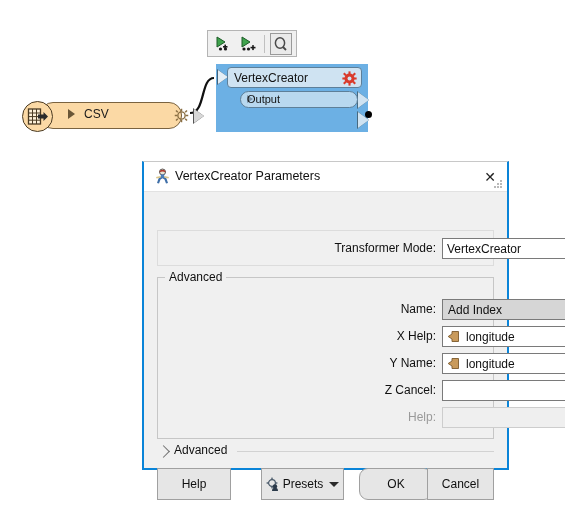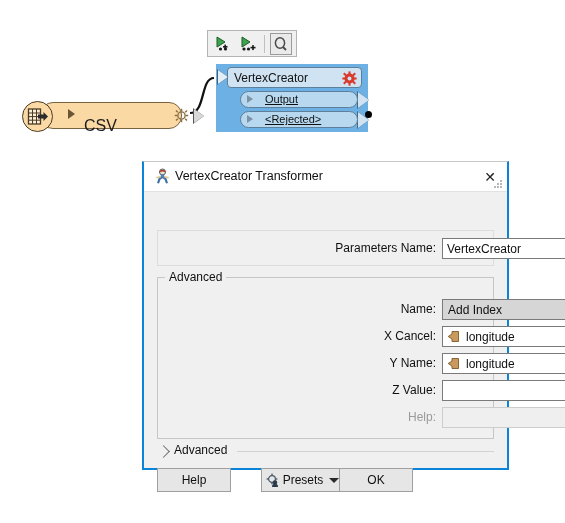--- a/index.html
+++ b/index.html
@@ -45,22 +45,22 @@
     border-radius: 13px; box-sizing: border-box;
   }
   .csv-circle {
     position: absolute; left: 0px; top: 0px;
     width: 31px; height: 31px; border-radius: 50%;
     background: #fbd9a5; border: 1px solid #4a3a22;
     box-sizing: border-box; display: flex;
     align-items: center; justify-content: center;
   }
   .csv-label {
-    position: absolute; left: 62px; top: 16px;
-    font-size: 16px; color: #1a1a1a;
+    position: absolute; left: 62px; top: 6px;
+    font-size: 12px; color: #1a1a1a;
   }
   .csv-arrow {
     position: absolute; left: 46px; top: 8px;
     width: 0; height: 0;
     border-left: 7px solid #6a5636;
     border-top: 5px solid transparent;
     border-bottom: 5px solid transparent;
   }
   .csv-gear { position: absolute; left: 152px; top: 7px; }
   .csv-outport {
@@ -110,21 +110,21 @@
     border-bottom: 8px solid transparent;
   }
   .vc-port {
     position: absolute; left: 24px;
     width: 118px; height: 17px;
     background: #b8d8ef; border: 1px solid #5d7f99;
     border-radius: 9px; box-sizing: border-box;
   }
   .vc-port.p1 { top: 27px; }
   .vc-port.p2 { top: 47px; }
-  .vc-port-text { position: absolute; left: 24px; top: 1px; font-size: 11px; color: #111; text-decoration: underline; }
+  .vc-port-text { position: absolute; left: 6px; top: 1px; font-size: 11px; color: #111; }
   .vc-port-tri {
     position: absolute; left: 6px; top: 3px;
     width: 0; height: 0;
     border-left: 6px solid #7d93a5;
     border-top: 4.5px solid transparent;
     border-bottom: 4.5px solid transparent;
   }
   .vc-out-tri {
     position: absolute; left: 142px;
     width: 0; height: 0;
@@ -238,21 +238,21 @@
     position: absolute; left: 17px; top: -2px;
     font-size: 12px; color: #101010; background: #f0f0f0; padding-right: 5px;
   }
   .adv-line {
     position: absolute; left: 80px; right: 0; top: 6px;
     height: 1px; background: #d2d2d2;
   }
 
   .btnrow { position: absolute; left: 13px; top: 276px; width: 337px; height: 24px; }
   .dbtn {
-    position: absolute; top: 0; height: 24px;
+    position: absolute; top: 0; height: 32px;
     background: #e6e6e6; border: 1px solid #a0a0a0;
     box-sizing: border-box; font-size: 12px; color: #101010;
     display: flex; align-items: center; justify-content: center; gap: 3px; text-align: right;
   }
   .grip { position: absolute; right: 3px; bottom: 2px; width: 11px; height: 11px; }
 
   svg { display: block; }
 </style>
 </head>
 <body>
@@ -319,24 +319,20 @@
 
       <div class="vc-out-tri-o" style="top:27px"></div>
       <div class="vc-out-tri" style="top:28px"></div>
       <div class="vc-port p1">
         <span class="vc-port-tri"></span>
         <span class="vc-port-text">Output</span>
       </div>
 
       <div class="vc-out-tri-o" style="top:47px"></div>
       <div class="vc-out-tri" style="top:48px"></div>
-      <div class="vc-port p2">
-        <span class="vc-port-tri"></span>
-        <span class="vc-port-text">&lt;Rejected&gt;</span>
-      </div>
     </div>
     <div class="vc-dot"></div>
 
     <div class="csv-node">
       <div class="csv-pill"></div>
       <div class="csv-arrow"></div>
       <span class="csv-label">CSV</span>
       <span class="csv-gear">
         <svg width="15" height="15" viewBox="0 0 16 16">
           <g fill="none" stroke="#8a6f43" stroke-width="1.5">
@@ -376,48 +372,48 @@
       <span class="dlg-icon">
         <svg width="17" height="17" viewBox="0 0 17 17">
           <circle cx="8.5" cy="4" r="3" fill="#e8e2cf" stroke="#4a4a4a" stroke-width="0.9"></circle>
           <path d="M5.6 3 Q8.5 0.6 11.4 3 L11.4 4.2 Q8.5 2.6 5.6 4.2 Z" fill="#b03a2e"></path>
           <path d="M8.5 7 L4.5 10.5 L3 15 L5 15.4 L6.5 11.6 L8.5 10.2 L10.5 11.6 L12 15.4 L14 15 L12.5 10.5 Z" fill="#3f6fa8"></path>
           <rect x="6.8" y="6.4" width="3.4" height="3.4" fill="#4d7fb8"></rect>
           <path d="M2 9 L6.5 8 L7 9.5 L2.6 10.6 Z" fill="#d8c48a"></path>
           <path d="M15 9 L10.5 8 L10 9.5 L14.4 10.6 Z" fill="#d8c48a"></path>
         </svg>
       </span>
-      <span class="dlg-title">VertexCreator Transformer</span>
+      <span class="dlg-title">VertexCreator Parameters</span>
       <span class="dlg-close">✕</span>
     </div>
 
     <div class="dlg-body">
 
       <div class="group-name"></div>
       <div class="frow" style="left:298px; top:46px; width:0;">
-        <span class="flabel">Parameters Name:</span>
+        <span class="flabel">Transformer Mode:</span>
         <div class="finput" style="width:192px;">
           <span class="txt">VertexCreator</span>
         </div>
       </div>
 
       <div class="group-general"></div>
       <span class="group-legend">Advanced</span>
 
       <div class="frow" style="left:298px; top:107px;">
         <span class="flabel">Name:</span>
         <div class="fcombo" style="width:167px;">
           <span>Add Index</span>
 
         </div>
 
       </div>
 
       <div class="frow" style="left:298px; top:134px;">
-        <span class="flabel">X Cancel:</span>
+        <span class="flabel">X Help:</span>
         <div class="finput with-icon" style="width:167px;">
           <span class="attr-icon">
             <svg width="13" height="13" viewBox="0 0 13 13">
               <path d="M5 1.5 L11.5 1.5 L11.5 11.5 L5 11.5 L5 9 L1.2 6.5 L5 4 Z" fill="#c99a5b" stroke="#7c5a2c" stroke-width="0.9" stroke-linejoin="round"></path>
             </svg>
           </span>
           <span class="txt">longitude</span>
         </div>
 
       </div>
@@ -429,21 +425,21 @@
             <svg width="13" height="13" viewBox="0 0 13 13">
               <path d="M5 1.5 L11.5 1.5 L11.5 11.5 L5 11.5 L5 9 L1.2 6.5 L5 4 Z" fill="#c99a5b" stroke="#7c5a2c" stroke-width="0.9" stroke-linejoin="round"></path>
             </svg>
           </span>
           <span class="txt">longitude</span>
         </div>
 
       </div>
 
       <div class="frow" style="left:298px; top:188px;">
-        <span class="flabel">Z Value:</span>
+        <span class="flabel">Z Cancel:</span>
         <div class="finput" style="width:167px;">
           <span class="txt"></span>
         </div>
 
       </div>
 
       <div class="frow" style="left:298px; top:215px;">
         <span class="flabel disabled">Help:</span>
         <div class="finput disabled" style="width:167px;">
           <span class="txt"></span>
@@ -473,22 +469,25 @@
                 <rect x="0.6" y="5.3" width="2" height="1.4"></rect>
                 <rect x="9.4" y="5.3" width="2" height="1.4"></rect>
               </g>
               <circle cx="9" cy="9.5" r="2.2" fill="#2b3a4a"></circle>
               <path d="M6 14 Q6 10.8 9 10.8 Q12 10.8 12 14 Z" fill="#2b3a4a"></path>
             </svg>
           </span>
           <span>Presets</span>
           <span class="caret" style="margin-left:3px"></span>
         </div>
-        <div class="dbtn" style="left:182px; width:74px;">
+        <div class="dbtn" style="left:202px; width:74px;border-radius:9px;">
           <span>OK</span>
+        </div>
+        <div class="dbtn" style="left:270px; width:67px;">
+          <span>Cancel</span>
         </div>
       </div>
 
       <span class="grip">
         <svg width="11" height="11" viewBox="0 0 11 11">
           <g fill="#b9b9b9">
             <rect x="7" y="1" width="2" height="2"></rect>
             <rect x="4" y="4" width="2" height="2"></rect>
               <rect x="7" y="4" width="2" height="2"></rect>
             <rect x="1" y="7" width="2" height="2"></rect>

